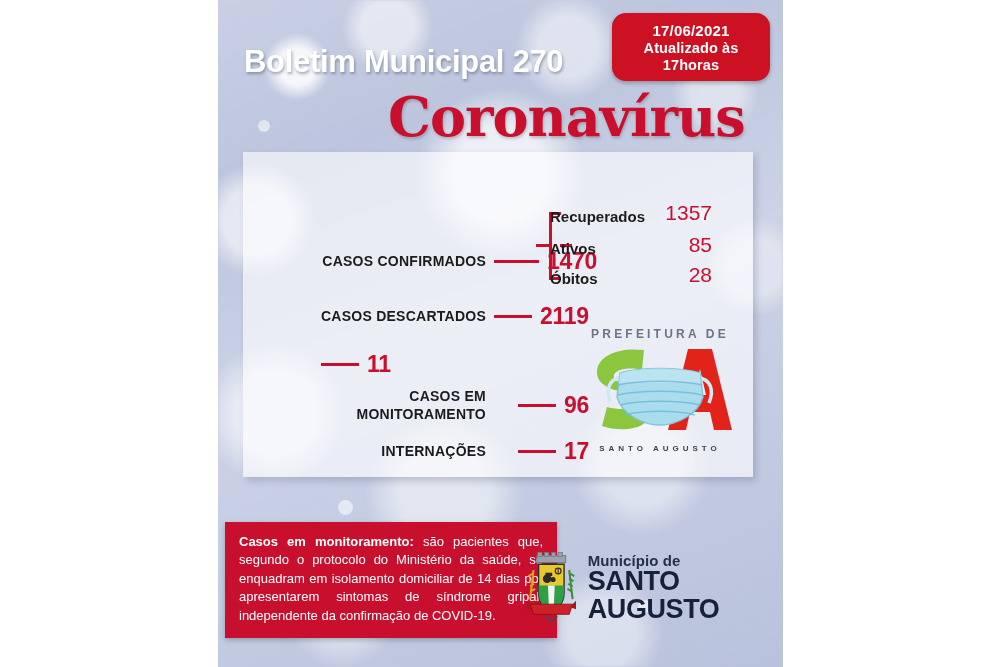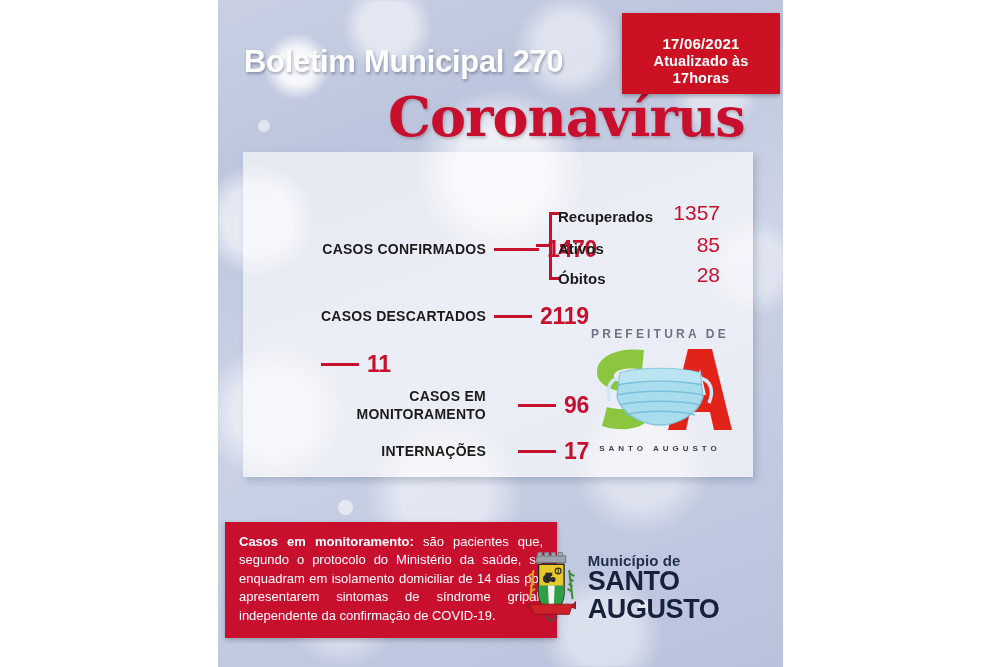--- a/index.html
+++ b/index.html
@@ -46,27 +46,28 @@
   }
   .spike {
     position:absolute;
     border-radius:50%;
     background:rgba(255,255,255,.55);
     filter:blur(.6px);
   }
 
   
   .date-badge {
-    position:absolute; left:404px; top:13px;
-    width:158px; padding:22px 8px 7px;
+    position:absolute; left:394px; top:13px;
+    width:158px; padding:9px 8px 7px;
     background:#cc1122;
     color:#fff; text-align:center;
     line-height:1.18;
     box-shadow:0 2px 4px rgba(0,0,0,.28);
     z-index:6;
+    border-radius:14px;
   }
   .date-badge .d1 { font-size:15px; font-weight:bold; letter-spacing:.2px; }
   .date-badge .d2 { font-size:14.5px; font-weight:bold; letter-spacing:.1px; }
 
   
   .title-main {
     position:absolute; left:26px; top:44px;
     width:400px;
     font-size:31px; font-weight:bold;
     color:#ffffff;
@@ -110,21 +111,21 @@
   .dash {
     height:3px; background:#c8102e;
     margin:0 8px;
   }
   .stat-value {
     font-size:23px; font-weight:bold;
     color:#c8102e; letter-spacing:-.3px;
   }
 
   
-  #row-confirmados { left:71px; top:236px; }
+  #row-confirmados { left:71px; top:248px; }
   #row-confirmados .stat-label { width:197px; }
   #row-confirmados .dash { width:45px; }
 
   #row-descartados { left:71px; top:303px; }
   #row-descartados .stat-label { width:197px; }
   #row-descartados .dash { width:38px; }
 
   #row-suspeitos { left:71px; top:351px; }
   #row-suspeitos .stat-label { width:197px; }
   #row-suspeitos .dash { width:38px; margin-left:32px; }
@@ -150,21 +151,21 @@
     position:absolute; left:318px; top:244px;
     width:14px; height:3px; background:#c8102e;
     z-index:5;
   }
   .brace-mid {
     position:absolute; left:342px; top:244px;
     width:12px; height:3px; background:#c8102e;
     z-index:5;
   }
   .sub {
-    position:absolute; left:340px;
+    position:absolute; left:332px;
     display:flex; align-items:flex-end;
     z-index:5;
   }
   .sub-label {
     font-size:15px; font-weight:bold; color:#1b1b1b;
   }
   .sub-value {
     position:absolute; left:110px;
     font-size:21px; font-weight:normal; color:#c8102e;
     text-align:right; width:52px;

